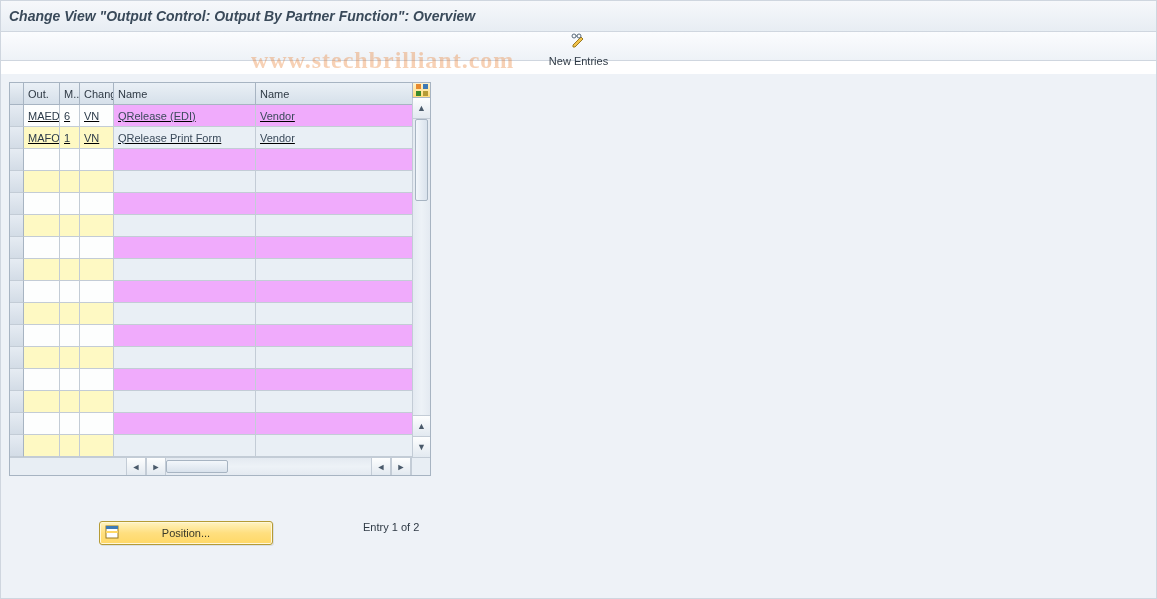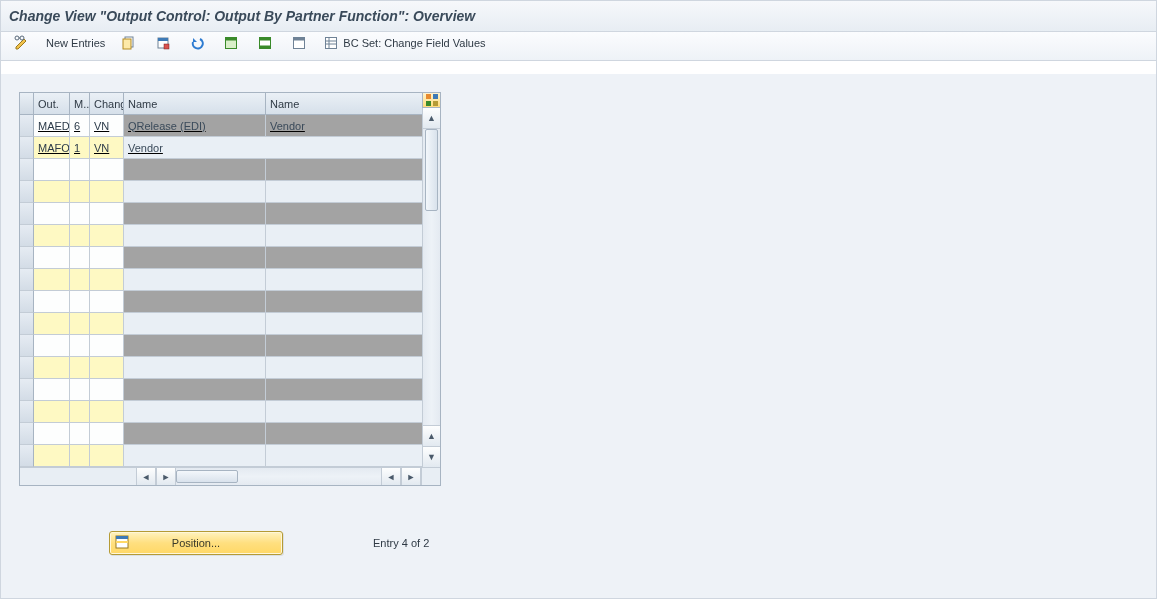--- a/index.html
+++ b/index.html
@@ -34,23 +34,24 @@
     font-weight: bold;
     font-style: italic;
     color: #3a4a5a;
   }
   
   .toolbar {
     height: 28px;
     background: linear-gradient(#fbfcfe, #eef2f7);
     border-bottom: 1px solid #cfd6df;
     display: flex;
-    align-items: flex-start;
+    align-items: center;
     padding: 0 6px;
     gap: 4px;
+    flex-direction: column;
   }
   .tb-btn {
     height: 20px;
     min-width: 20px;
     display: flex;
     align-items: center;
     justify-content: center;
     border: 1px solid transparent;
     border-radius: 3px;
     padding: 0 4px;
@@ -68,21 +69,21 @@
   .tb-icon svg { display:block; }
 
   
   .content {
     position: absolute;
     top: 73px;
     left: 0;
     right: 0;
     bottom: 0;
     background: #eef2f7;
-    padding: 18px;
+    padding: 8px;
   }
 
   
   .table-control {
     width: 422px;
     border: 1px solid #a7b4c2;
     background: #ffffff;
     box-sizing: border-box;
     position: relative;
   }
@@ -148,21 +149,21 @@
     box-sizing: border-box;
     padding: 0 4px;
     display: flex;
     align-items: center;
     font-size: 11px;
     color: #2b3a49;
     background: #fdfefe;
     overflow: hidden;
     white-space: nowrap;
   }
-  .tc-cell.ro { background: #a3a3a3; color:#3a4a5a;}
+  .tc-cell.ro { background: #f0abfc; color:#3a4a5a;}
   .tc-row.even .tc-cell { background: #fef9c3; }
   .tc-row.even .tc-cell.ro { background:#e9eff5; }
 
   
   .c-out { width: 36px; }
   .c-m   { width: 20px; }
   .c-fn  { width: 34px; }
   .c-nm1 { width: 142px; }
   .c-nm2 { width: 140px; }
 
@@ -208,21 +209,21 @@
   }
   .hsb-track { flex:1; position:relative; background:linear-gradient(#e4eaf1,#edf2f7,#e4eaf1);}
   .hsb-thumb { position:absolute; top:2px; bottom:2px; left:0; width:60px; border:1px solid #a7b4c2; border-radius:2px;
     background:linear-gradient(#f3f7fb,#d9e2ec);}
   .hsb-corner{ width:18px; background:#e8eef4; border-left:1px solid #c3ccd6;}
 
   
   .footer-area {
     margin-top: 45px;
     display:flex;
-    align-items:center;
+    align-items:flex-start;
     gap: 90px;
     padding-left: 90px;
   }
   .position-btn {
     width: 160px;
     height: 22px;
     border:1px solid #b59b35;
     border-radius:3px;
     background: linear-gradient(#fff3c0, #ffdf7f 50%, #ffd866);
     display:flex;
@@ -338,20 +339,21 @@
           <rect x="1.5" y="1.5" width="11" height="11" fill="#fff" stroke="#6f8296" stroke-width="1"></rect>
           <line x1="1.5" y1="5" x2="12.5" y2="5" stroke="#6f8296"></line>
           <line x1="1.5" y1="8" x2="12.5" y2="8" stroke="#6f8296"></line>
           <line x1="5" y1="1.5" x2="5" y2="12.5" stroke="#6f8296"></line>
         </svg>
       </span>
       <span>BC Set: Change Field Values</span>
     </div>
   </div>
 
+  <div class="watermark">www.stechbrilliant.com</div>
 
   <div class="content">
 
     <div class="table-control">
       <div class="tc-body-wrap">
         <div class="tc-grid">
 
           <div class="tc-headers">
             <div class="tc-rowsel-header"></div>
             <div class="tc-header-cell c-out">Out.</div>
@@ -368,20 +370,21 @@
                 <div class="tc-cell c-m">6</div>
                 <div class="tc-cell c-fn">VN</div>
                 <div class="tc-cell c-nm1 ro">QRelease (EDI)</div>
                 <div class="tc-cell c-nm2 ro" style="flex: 1 1 0%; border-right: none;">Vendor</div>
               </div>
               <div class="tc-row even">
                 <div class="tc-rowsel"></div>
                 <div class="tc-cell c-out">MAFO</div>
                 <div class="tc-cell c-m">1</div>
                 <div class="tc-cell c-fn">VN</div>
+                <div class="tc-cell c-nm1 ro">QRelease Print Form</div>
                 <div class="tc-cell c-nm2 ro" style="flex: 1 1 0%; border-right: none;">Vendor</div>
               </div>
               <div class="tc-row">
                 <div class="tc-rowsel"></div>
                 <div class="tc-cell c-out"></div>
                 <div class="tc-cell c-m"></div>
                 <div class="tc-cell c-fn"></div>
                 <div class="tc-cell c-nm1 ro"></div>
                 <div class="tc-cell c-nm2 ro" style="flex: 1 1 0%; border-right: none;"></div>
               </div>
@@ -529,17 +532,17 @@
       <div class="position-btn">
         <span class="pb-icon">
           <svg width="14" height="14" viewBox="0 0 14 14">
             <rect x="1" y="1" width="12" height="12" fill="#fff" stroke="#9a7a20" stroke-width="1"></rect>
             <rect x="1" y="1" width="12" height="3" fill="#3e7ab6"></rect>
             <rect x="1" y="6" width="12" height="2" fill="#ffd866"></rect>
           </svg>
         </span>
         <span>Position...</span>
       </div>
-      <span class="entry-label">Entry 4 of 2</span>
+      <span class="entry-label">Entry 1 of 2</span>
     </div>
 
   </div>
 </div>
 
 </body></html>

